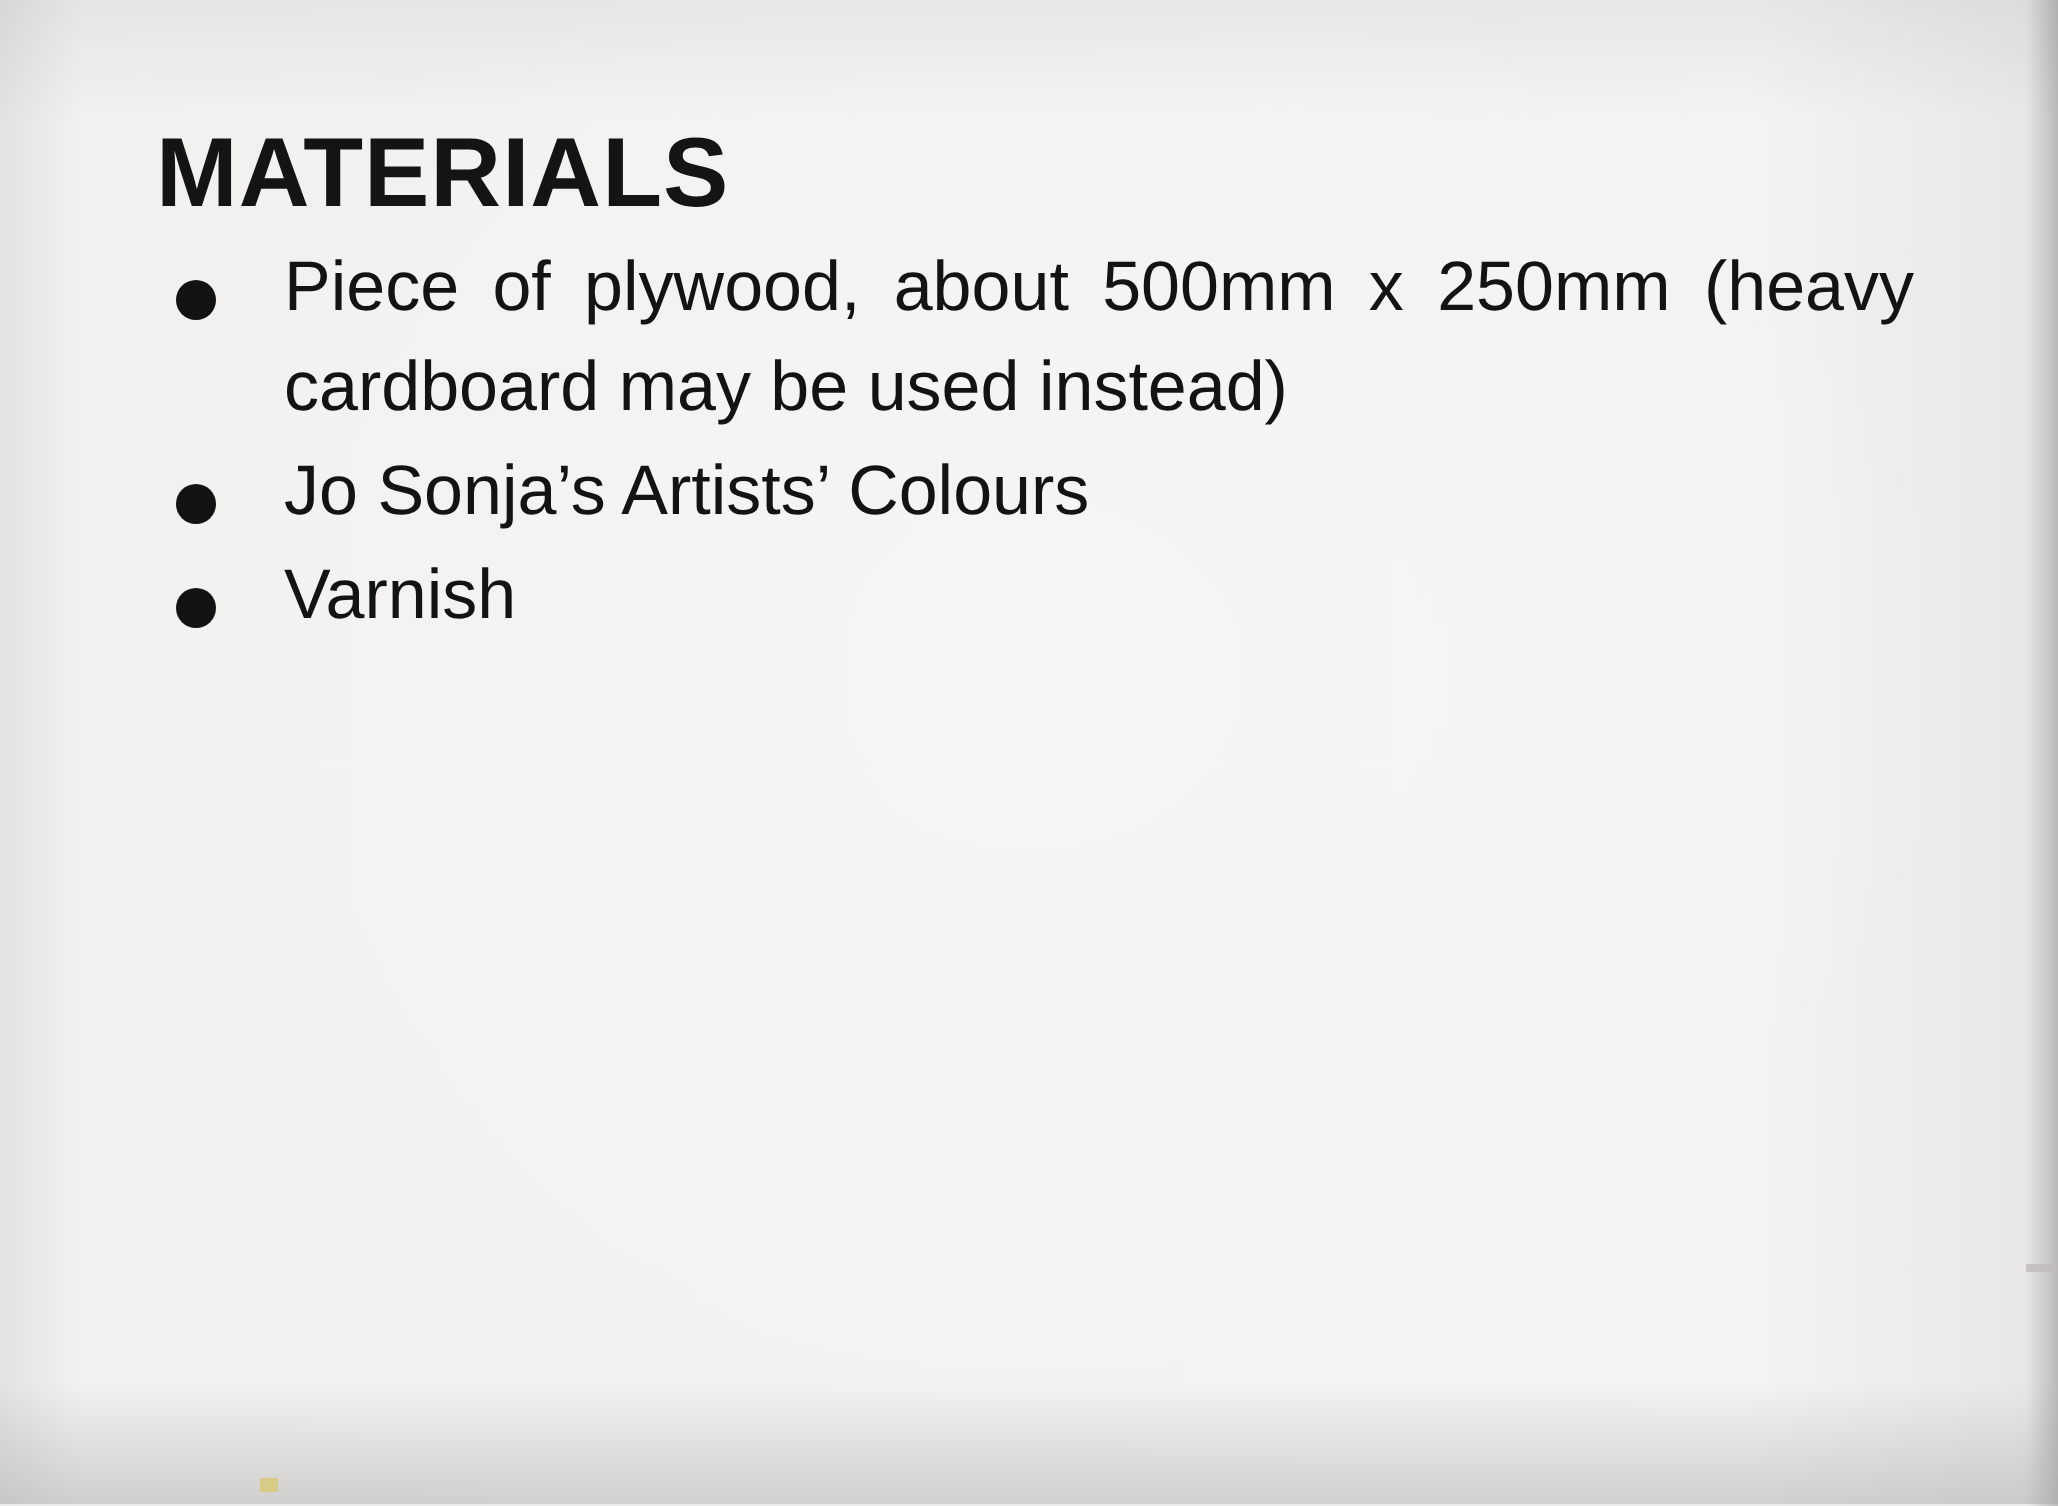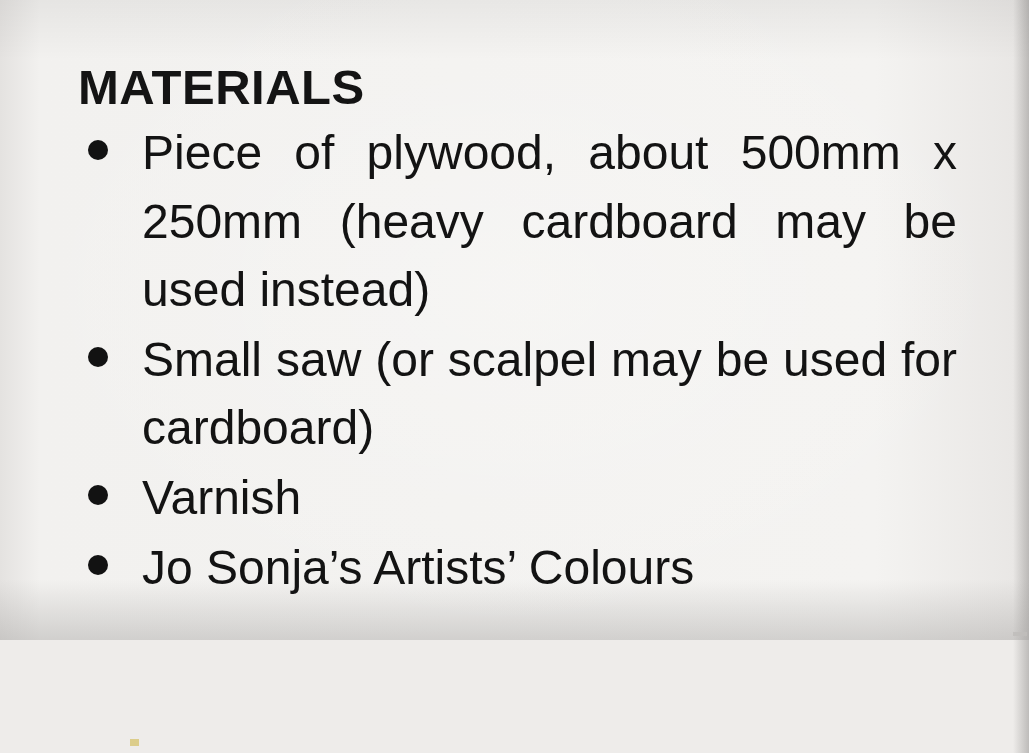--- a/index.html
+++ b/index.html
@@ -10,21 +10,21 @@
     width: 1029px;
     height: 753px;
     background: #eeecea;
     font-family: "Liberation Sans", sans-serif;
     overflow: hidden;
   }
   
   .scan-page {
     position: relative;
     width: 1029px;
-    height: 640px;
+    height: 752px;
     background:
       linear-gradient(to right, #e4e2e0 0px, #f2f1ef 40px, #f4f3f1 85%, #e8e6e4 100%),
       #f2f1ef;
   }
   .scan-page::after {
     content: "";
     position: absolute;
     inset: 0;
     pointer-events: none;
     background:
@@ -72,21 +72,21 @@
 
   ul.materials-list {
     list-style: none;
     margin: 0;
     padding: 0;
   }
   ul.materials-list > li {
     position: relative;
     padding-left: 64px;
     margin: 0 0 2px 0;
-    font-size: 48px;
+    font-size: 35px;
     line-height: 1.42;
     color: #131313;
     font-family: "Liberation Sans", sans-serif;
   }
   ul.materials-list > li .bullet {
     position: absolute;
     left: 10px;
     top: 21px;
     width: 20px;
     height: 20px;
@@ -119,31 +119,27 @@
     <h1 class="doc-title">MATERIALS</h1>
 
     <ul class="materials-list">
 
       <li class="justify">
         <span class="bullet"></span>
         <span class="item-text">Piece of plywood, about 500mm x 250mm (heavy cardboard may be used instead)</span>
       </li>
 
 
-      <li class="justify">
-        <span class="bullet"></span>
-        <span class="item-text">Small saw (or scalpel may be used for cardboard)</span>
-      </li>
 
 
       <li>
         <span class="bullet"></span>
-        <span class="item-text">Varnish</span>
+        <span class="item-text">Jo Sonja’s Artists’ Colours</span>
       </li>
 
       <li>
         <span class="bullet"></span>
-        <span class="item-text">Jo Sonja’s Artists’ Colours</span>
+        <span class="item-text">Varnish</span>
       </li>
 
     </ul>
   </div>
 </div>
 
 </body></html>

